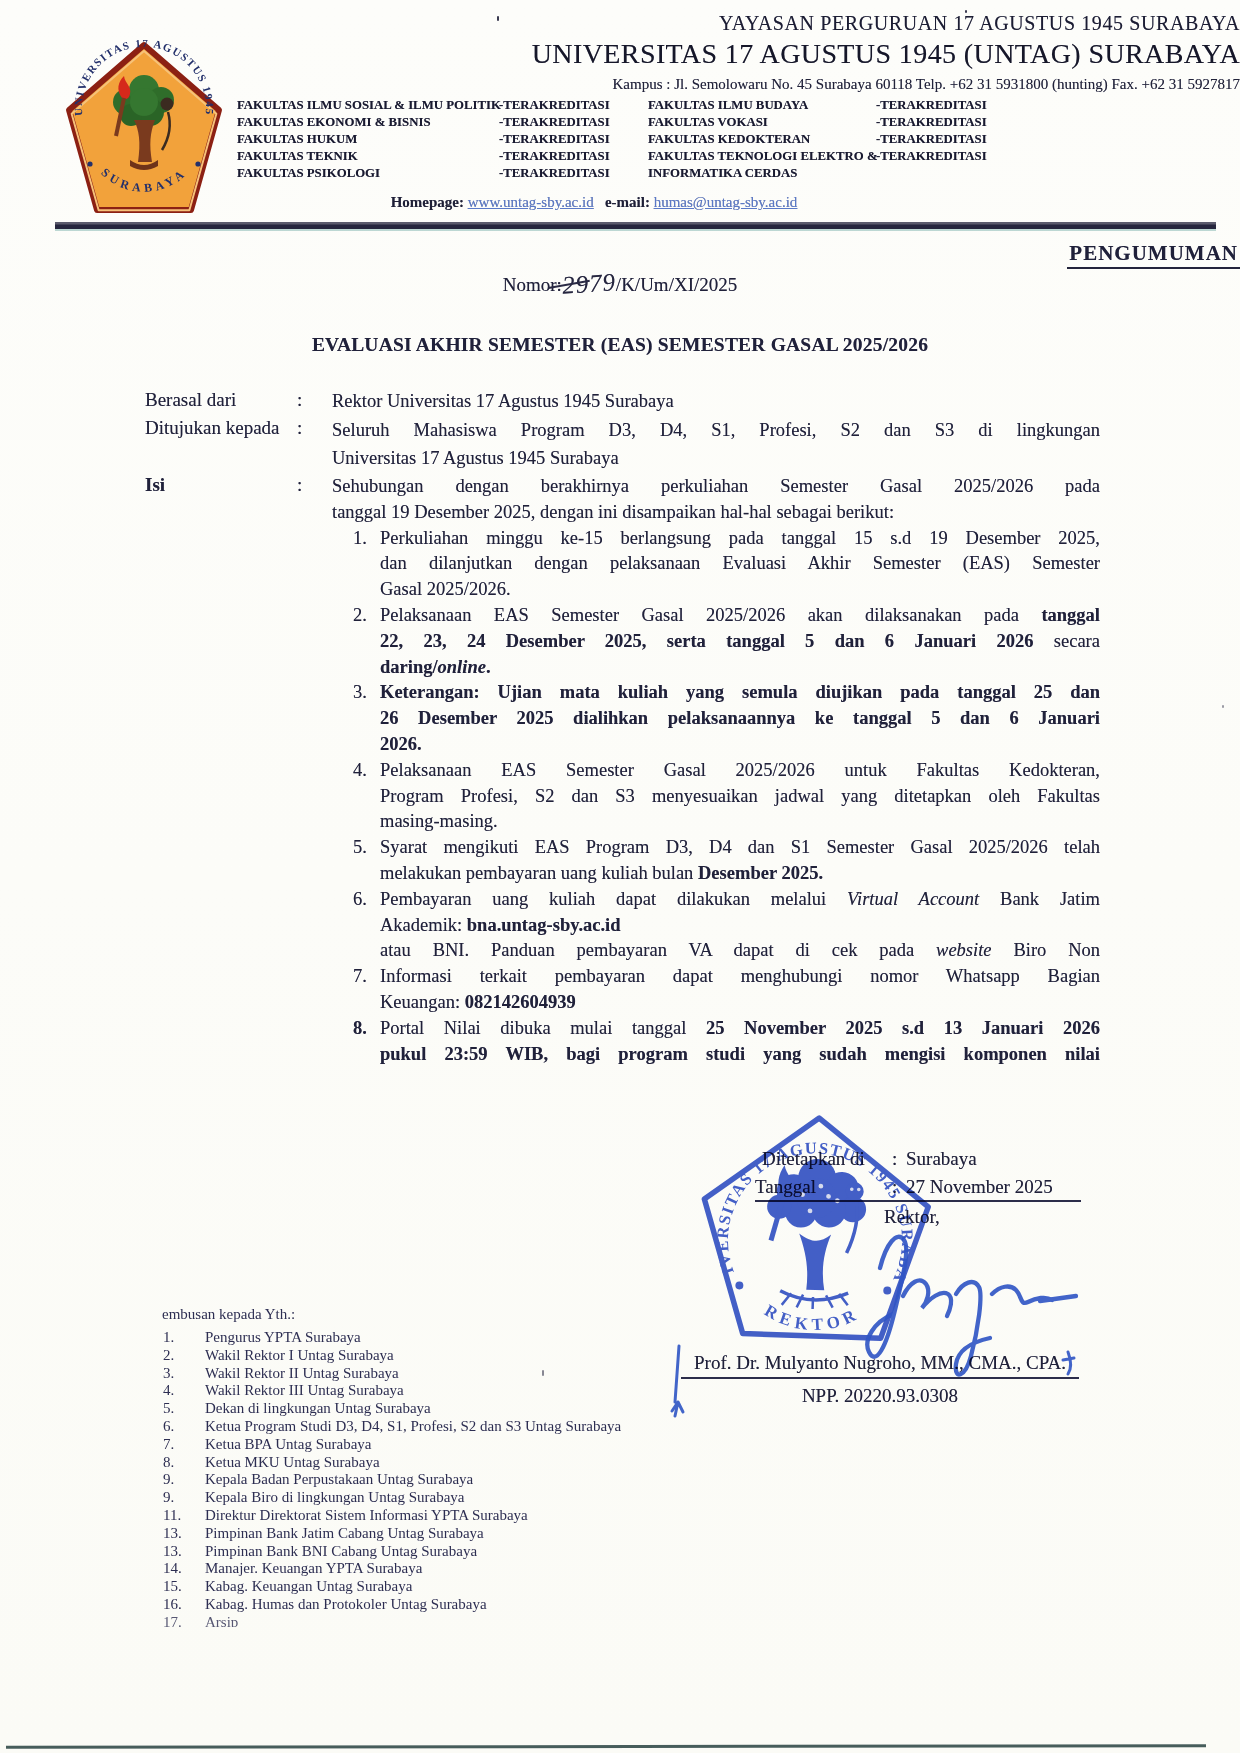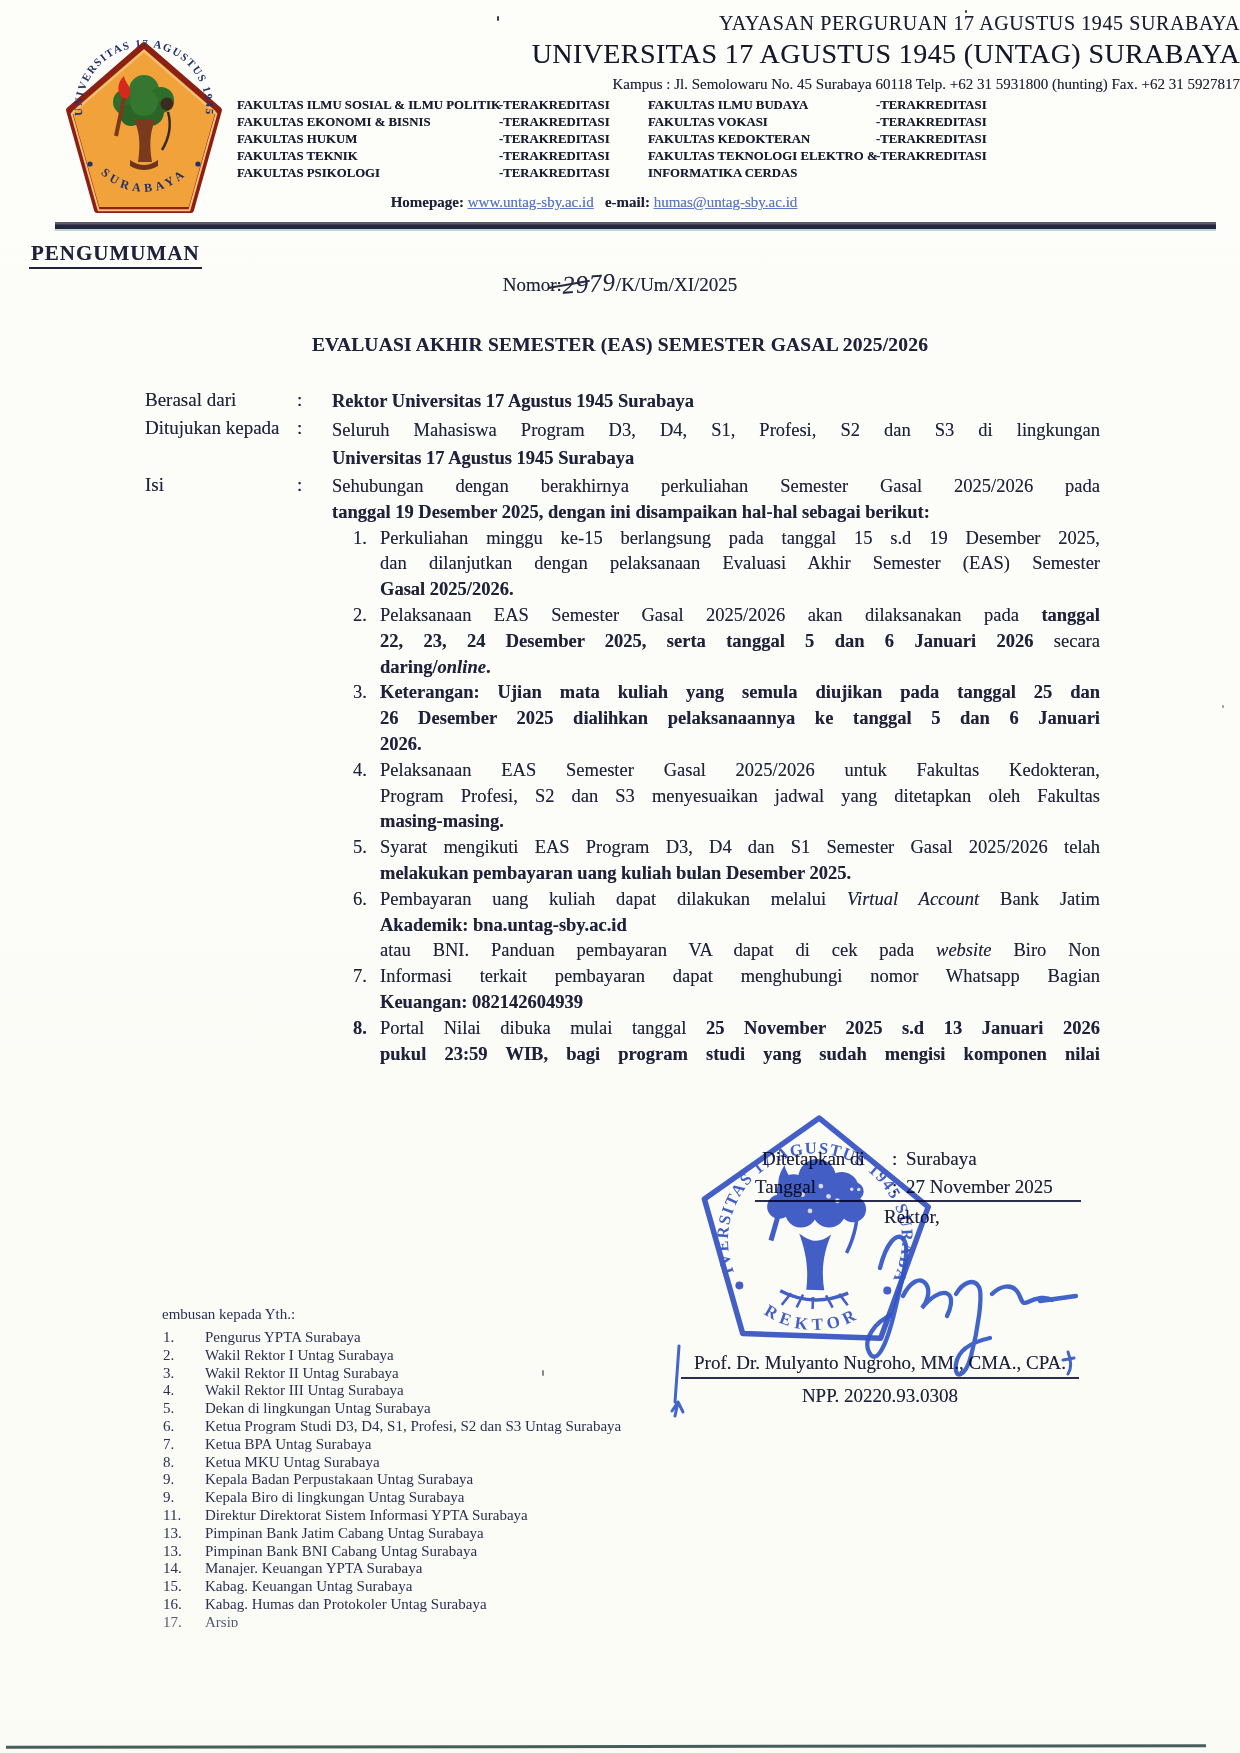--- a/index.html
+++ b/index.html
@@ -17,36 +17,36 @@
   .fac-row{position:absolute;left:0;top:0;width:100%;height:17px;font-weight:700;
            font-size:12.8px;color:#191a30;white-space:nowrap;}
   .fc{position:absolute;top:0;text-shadow:0 0 .5px rgba(25,26,60,.5);}
   .fc.c1{left:237px;} .fc.c2{left:499px;} .fc.c3{left:648px;} .fc.c4{left:876px;}
   #homepage{left:0;right:52px;top:194px;text-align:center;font-size:15px;color:#1e1f36;}
   #homepage b{font-weight:700;}
   .lnk{color:#5a79c8;text-decoration:underline;cursor:pointer;}
   #rule{left:55px;right:24px;top:222px;height:7px;background:#26263e;
         box-shadow:0 2px 0 rgba(110,170,165,.45), inset 0 2.5px 0 rgba(253,253,250,.25);}
   
-  #peng{left:8px;right:0;top:241px;text-align:left;margin-left:21px;}
+  #peng{left:0;right:0;top:241px;text-align:right;margin-left:21px;}
   #peng span{display:inline-block;font-weight:700;font-size:21px;letter-spacing:1px;
              border-bottom:2.5px solid #23243c;padding:0 2px 1px;}
   #nomor{left:0;right:0;top:269px;text-align:center;font-size:19px;}
   .hand{display:inline-block;position:relative;font-style:italic;font-size:25px;
         transform:rotate(-4deg) translateY(1px);letter-spacing:1px;color:#26263f;}
   .hand:before{content:"";position:absolute;left:-14px;top:12px;width:42px;height:2.2px;
         background:#2a2a44;transform:rotate(-6deg);}
   #subject{left:0;right:0;top:334px;text-align:center;font-weight:700;font-size:19.5px;letter-spacing:.2px;}
   
   .mlabel{position:absolute;left:145px;font-size:19px;}
   .mcolon{position:absolute;left:297px;font-size:19px;}
   .mcontent{position:absolute;left:332px;width:768px;font-size:18.5px;}
   .bl{line-height:25.8px;min-height:25.8px;}
   .jl{text-align:justify;text-align-last:justify;}
-  .el{text-align:center;text-align-last:left;font-weight:bold;}
+  .el{text-align:center;text-align-last:left;}
   .m27 .bl{line-height:27.5px;min-height:27.5px;}
   
   .li{display:flex;padding-left:21px;}
   .no{flex:0 0 27px;}
   .lt{flex:1;}
   .nobold{font-weight:700;}
   #closing{left:344px;top:1102px;font-size:18.5px;}
   
   .srow{position:absolute;font-size:19px;white-space:nowrap;}
   .sl{display:inline-block;}
@@ -167,21 +167,21 @@
     <div class="bl el">Rektor Universitas 17 Agustus 1945 Surabaya</div>
   </div>
 
   <div class="abs txt mlabel" style="top:417px;">Ditujukan kepada</div>
   <div class="abs txt mcolon" style="top:417px;">:</div>
   <div class="abs txt mcontent m27" style="top:417px;">
     <div class="bl jl">Seluruh Mahasiswa Program D3, D4, S1, Profesi, S2 dan S3 di lingkungan</div>
     <div class="bl el">Universitas 17 Agustus 1945 Surabaya</div>
   </div>
 
-  <div class="abs txt mlabel" style="top:474px;">Isi</div>
+  <div class="abs txt mlabel" style="top:474px;font-weight:bold;">Isi</div>
   <div class="abs txt mcolon" style="top:474px;">:</div>
   <div class="abs txt mcontent" style="top:474px;" id="isi-body">
       <div class="bl jl">Sehubungan dengan berakhirnya perkuliahan Semester Gasal 2025/2026 pada</div>
       <div class="bl el">tanggal 19 Desember 2025, dengan ini disampaikan hal-hal sebagai berikut:</div>
       <div class="li">
         <div class="no bl">1.</div>
         <div class="lt">
           <div class="bl jl">Perkuliahan minggu ke-15 berlangsung pada tanggal 15 s.d 19 Desember 2025,</div>
           <div class="bl jl">dan dilanjutkan dengan pelaksanaan Evaluasi Akhir Semester (EAS) Semester</div>
           <div class="bl el">Gasal 2025/2026.</div>

